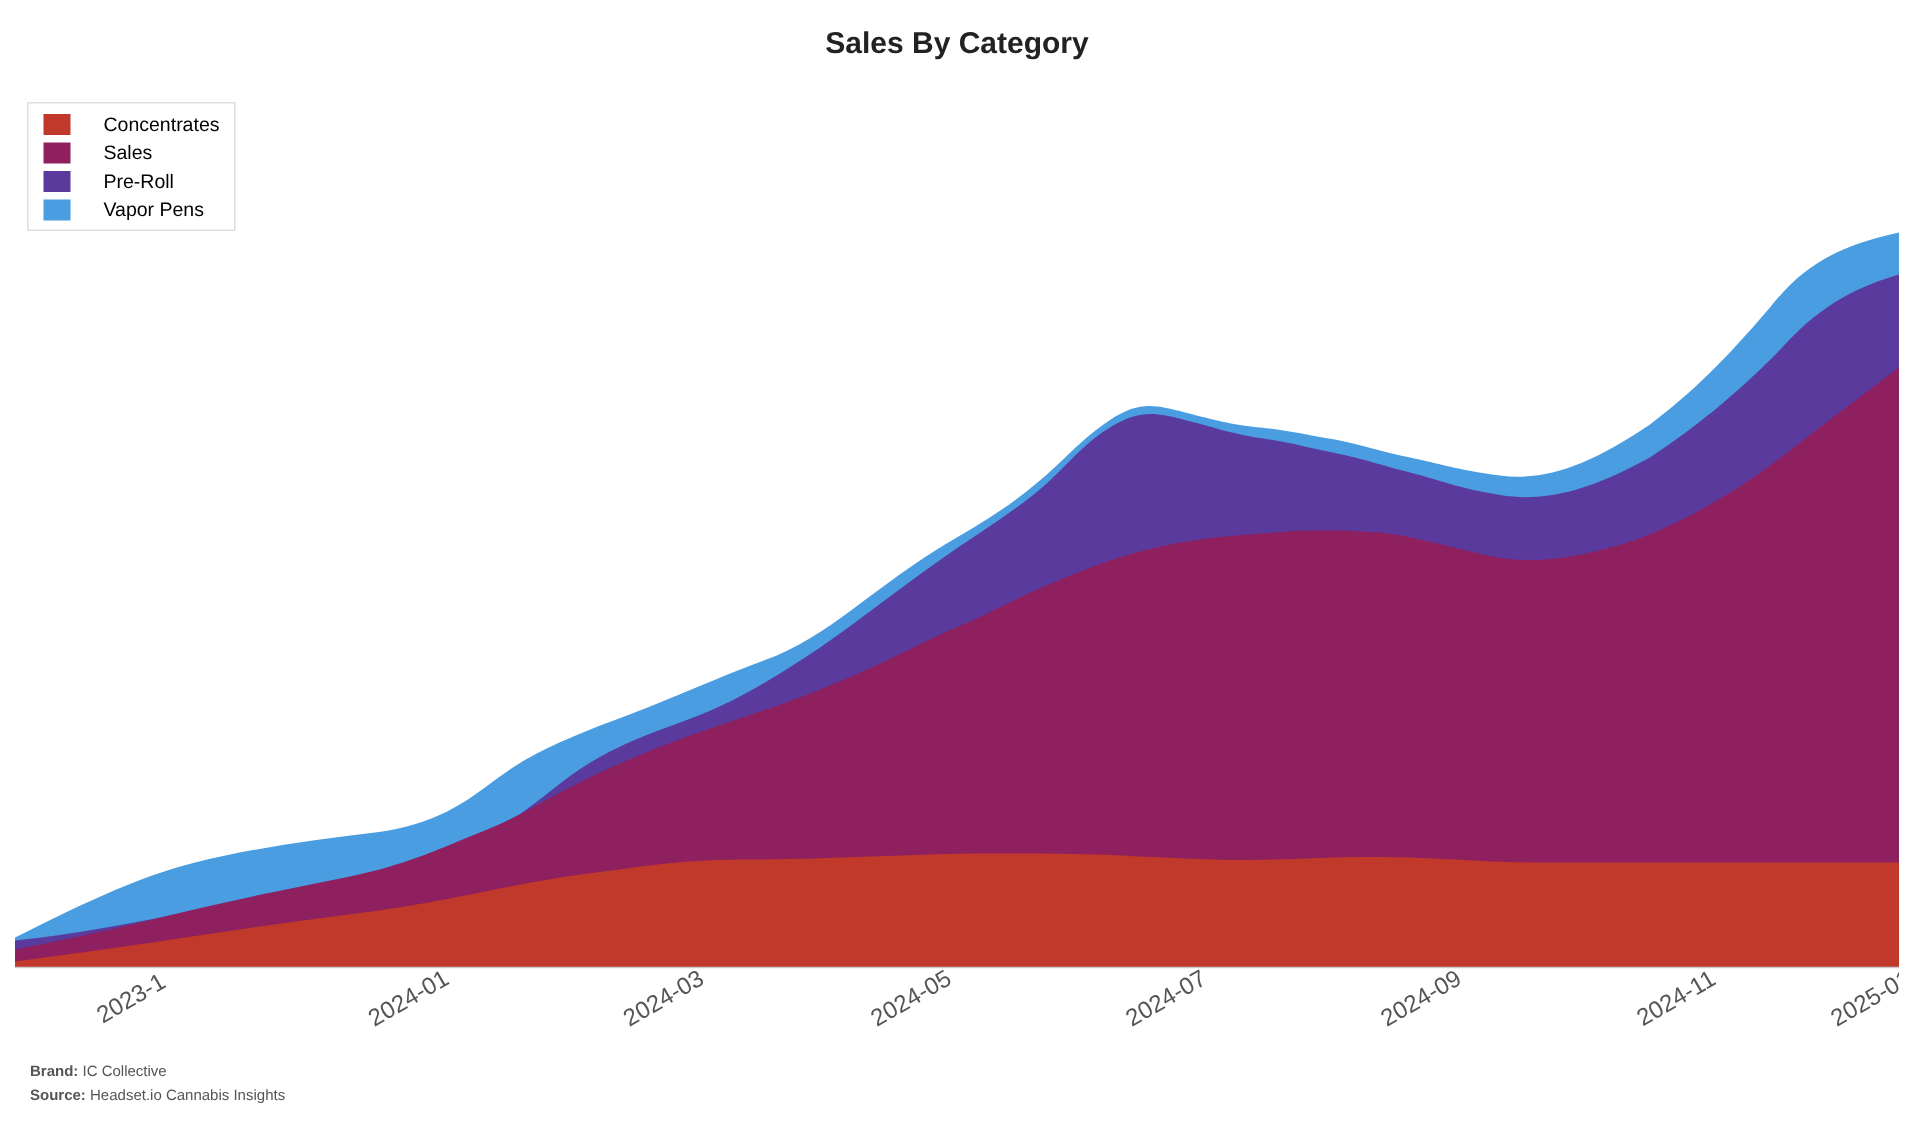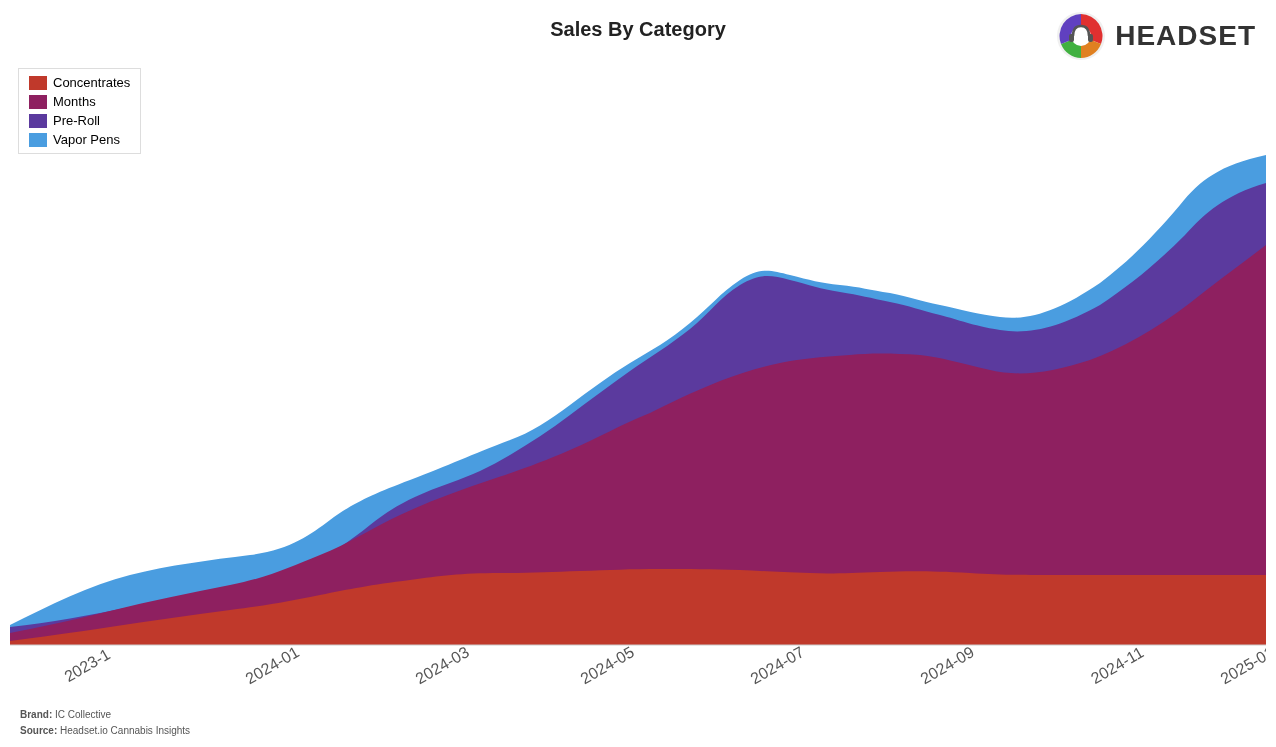--- a/index.html
+++ b/index.html
@@ -58,21 +58,21 @@
       gap: 4px;
       background: #fff;
       border: 1px solid #ddd;
       padding: 6px 10px;
       font-size: 13px;
     }
 
     .legend-item {
       display: flex;
       align-items: center;
-      gap: 6px;
+      gap: 22px;
     }
 
     .legend-color {
       width: 18px;
       height: 14px;
       display: inline-block;
       flex-shrink: 0;
     }
 
     .chart-area {
@@ -101,49 +101,29 @@
       font-weight: bold;
     }
   </style>
 </head>
 <body>
 
 <div class="chart-container">
 
   <div class="chart-title">Sales By Category</div>
 
-  <div class="headset-logo">
-    <svg class="headset-logo-icon" viewBox="0 0 52 52" xmlns="http://www.w3.org/2000/svg">
-
-      <circle cx="26" cy="26" r="24" fill="#f0f0f0"></circle>
-
-      <path d="M26 26 L26 4 A22 22 0 0 1 46 34 Z" fill="#e03030"></path>
-
-      <path d="M26 26 L46 34 A22 22 0 0 1 26 48 Z" fill="#e08020"></path>
-
-      <path d="M26 26 L26 48 A22 22 0 0 1 6 34 Z" fill="#40b040"></path>
-
-      <path d="M26 26 L6 34 A22 22 0 0 1 26 4 Z" fill="#6040c0"></path>
-      <circle cx="26" cy="26" r="10" fill="#fff"></circle>
-
-      <path d="M18 26 Q18 16 26 16 Q34 16 34 26" fill="none" stroke="#555" stroke-width="2.5"></path>
-      <rect x="14" y="24" width="5" height="8" rx="2" fill="#555"></rect>
-      <rect x="33" y="24" width="5" height="8" rx="2" fill="#555"></rect>
-    </svg>
-    <span class="headset-logo-text">HEADSET</span>
-  </div>
 
   <div class="legend">
     <div class="legend-item">
       <span class="legend-color" style="background:#c0392b;"></span>
       <span>Concentrates</span>
     </div>
     <div class="legend-item">
       <span class="legend-color" style="background:#8e2060;"></span>
-      <span>Months</span>
+      <span>Sales</span>
     </div>
     <div class="legend-item">
       <span class="legend-color" style="background:#5b3a9e;"></span>
       <span>Pre-Roll</span>
     </div>
     <div class="legend-item">
       <span class="legend-color" style="background:#4a9de0;"></span>
       <span>Vapor Pens</span>
     </div>
   </div>

